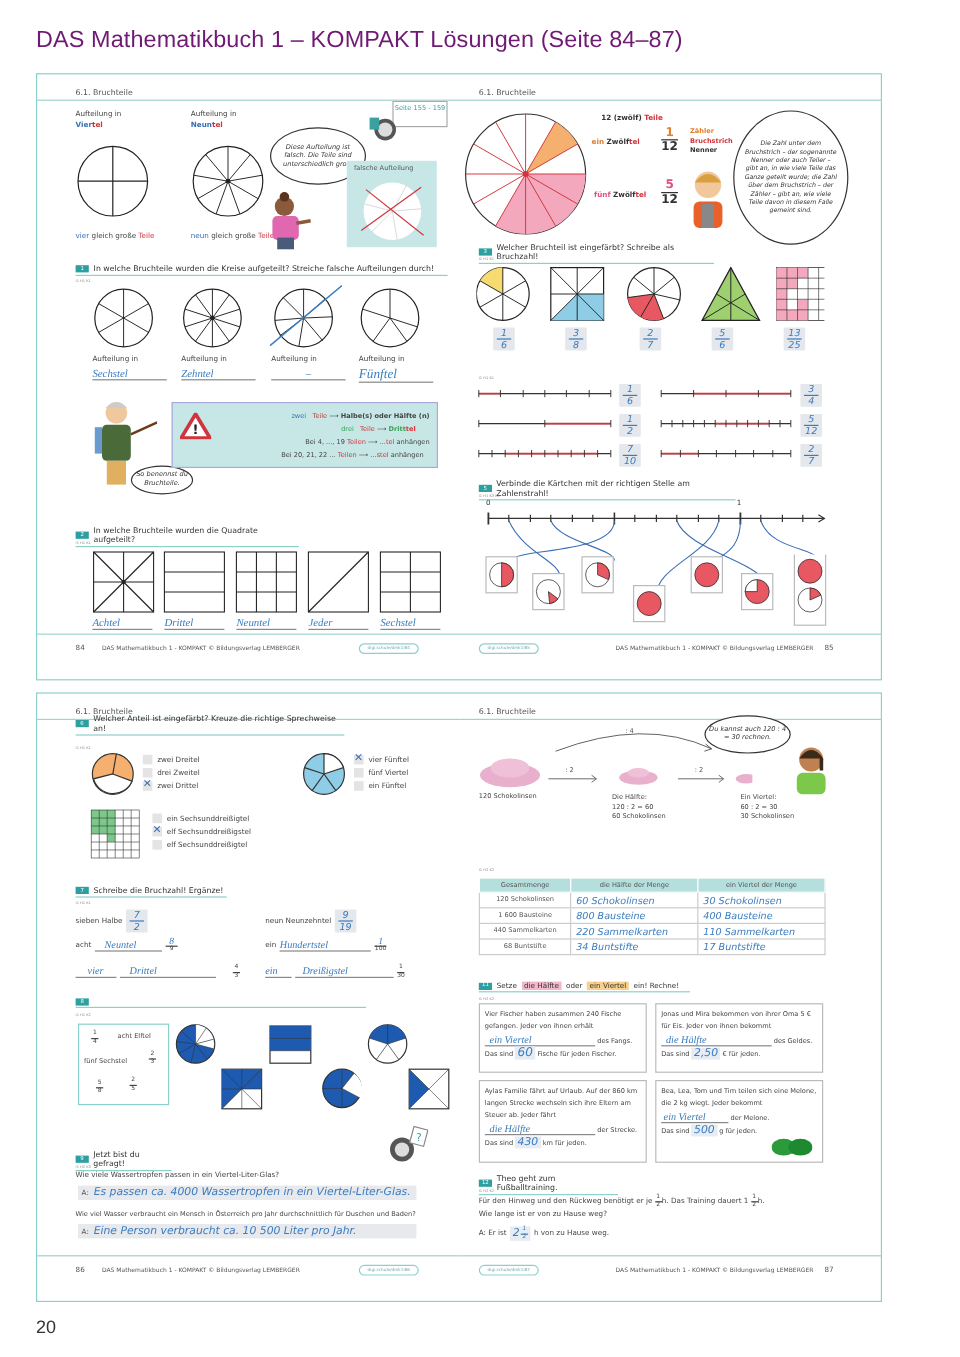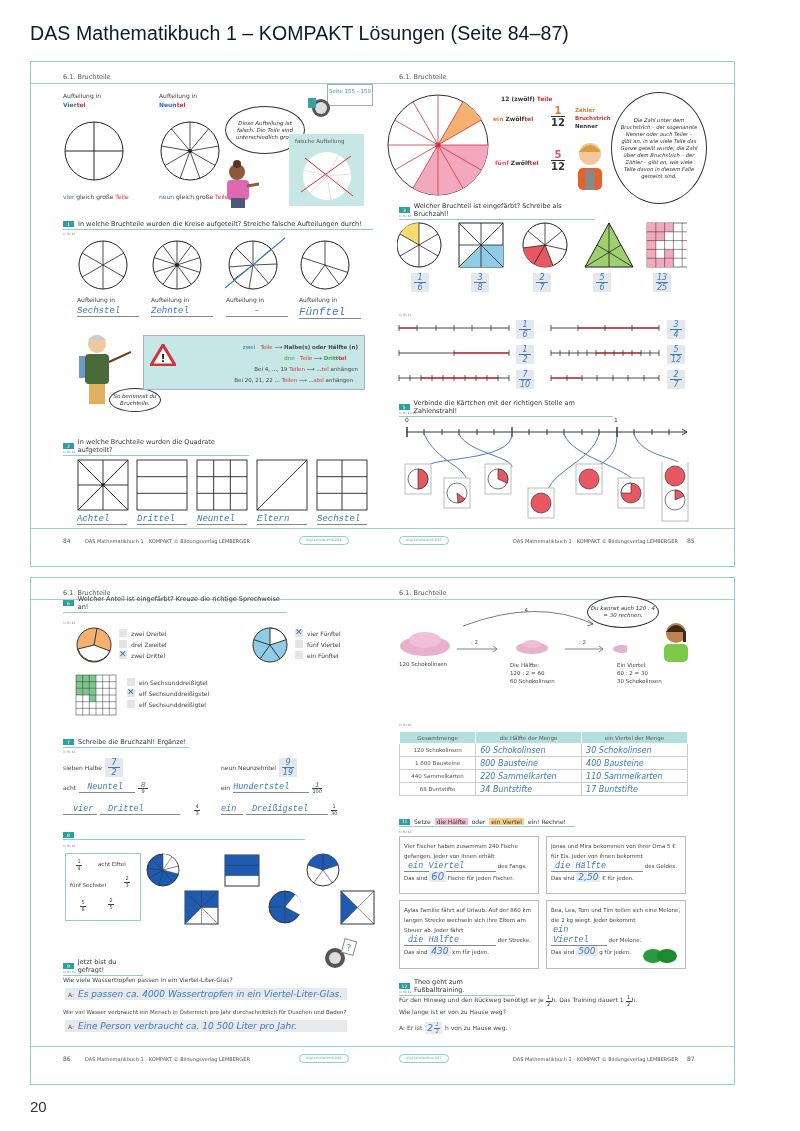--- a/index.html
+++ b/index.html
@@ -1,33 +1,33 @@
 <!DOCTYPE html>
 <html><head>
 <meta charset="utf-8">
 <style>
   *{box-sizing:border-box;margin:0;padding:0}
   body{width:800px;height:1131px;background:#fff;font-family:"DejaVu Sans",sans-serif;color:#333;position:relative;overflow:hidden}
   .abs{position:absolute}
-  .doc-title{left:30px;top:22px;font-size:19.5px;color:#0f172a;font-family:"Liberation Sans",sans-serif;letter-spacing:.1px}
+  .doc-title{left:30px;top:22px;font-size:19.5px;color:#701a75;font-family:"Liberation Sans",sans-serif;letter-spacing:.1px}
   .spread{position:absolute;left:30px;width:705px;border:1px solid #8ccfcc;background:#fff}
   .spread.top{top:61px;height:506px}
   .spread.bottom{top:577px;height:508px}
   .page{position:absolute;top:0;width:352px;height:100%}
   .page.left{left:0}
   .page.right{left:352px}
   .sec{position:absolute;top:11px;font-size:6.5px;color:#555}
   .hdrline{position:absolute;top:21px;left:0;right:0;height:1px;background:#9fd3cf}
   .foot{position:absolute;font-size:5px;color:#555}
   .footline{position:absolute;left:0;right:0;height:1px;background:#9fd3cf}
   .pill{position:absolute;height:9px;width:50px;border:1px solid #8ccfcc;border-radius:6px;font-size:3.5px;color:#7aa;text-align:center;line-height:7px}
   .task{position:absolute;font-size:6.5px;color:#333;display:flex;align-items:center;gap:4px;border-bottom:1px solid #8ccfcc;padding-bottom:1px}
   .tnum{background:#2e9fa0;color:#fff;font-size:4.5px;width:11px;height:6px;display:inline-flex;align-items:center;justify-content:center}
   .tcode{position:absolute;font-size:3px;color:#888}
-  .hand{font-family:Liberation Mono, monospace;font-style:italic;color:#3a7cc0}
+  .hand{font-family:Liberation Serif, serif;font-style:italic;color:#3a7cc0}
   .lbl{font-size:6px;color:#444}
   .red{color:#d0343c}
   .blue{color:#3a6eb5}
   .green{color:#3aa05a}
   .frac{display:inline-flex;flex-direction:column;align-items:center;background:#e4e8ec;padding:0 3px;border-radius:1px}
   .frac span{font-style:italic;color:#3a7cc0;font-size:8px;line-height:9px}
   .frac .bar{width:12px;height:1px;background:#3a7cc0}
   .sfrac{display:inline-flex;flex-direction:column;align-items:center;font-size:5px;color:#444;line-height:5px;vertical-align:middle}
   .sfrac .bar{width:6px;height:.6px;background:#444;margin:0.5px 0}
   .ul{border-bottom:1px solid #888;display:inline-block}
@@ -221,21 +221,21 @@
           <line x1="265" y1="1" x2="265" y2="51"></line>
           <line x1="240" y1="17.7" x2="290" y2="17.7"></line>
           <line x1="240" y1="34.3" x2="290" y2="34.3"></line>
       </g>
       <circle cx="26" cy="26" r="1.8" fill="#222"></circle>
     </svg>
     <div class="abs" style="left:46px;top:452px;width:300px;display:flex;gap:10px">
       <div class="hand ul" style="width:50px;font-size:9px">Achtel</div>
       <div class="hand ul" style="width:50px;font-size:9px">Drittel</div>
       <div class="hand ul" style="width:50px;font-size:9px">Neuntel</div>
-      <div class="hand ul" style="width:50px;font-size:9px">Eltern</div>
+      <div class="hand ul" style="width:50px;font-size:9px">Jeder</div>
       <div class="hand ul" style="width:50px;font-size:9px">Sechstel</div>
     </div>
 
     <div class="footline" style="top:466px"></div>
     <div class="foot" style="left:32px;top:475px;font-size:6px">84</div>
     <div class="foot" style="left:54px;top:476px">DAS Mathematikbuch 1 - KOMPAKT © Bildungsverlag LEMBERGER</div>
     <div class="pill" style="left:268px;top:474px">digi.schule/dmk1i84</div>
   </div>
 
   <div class="page right">

